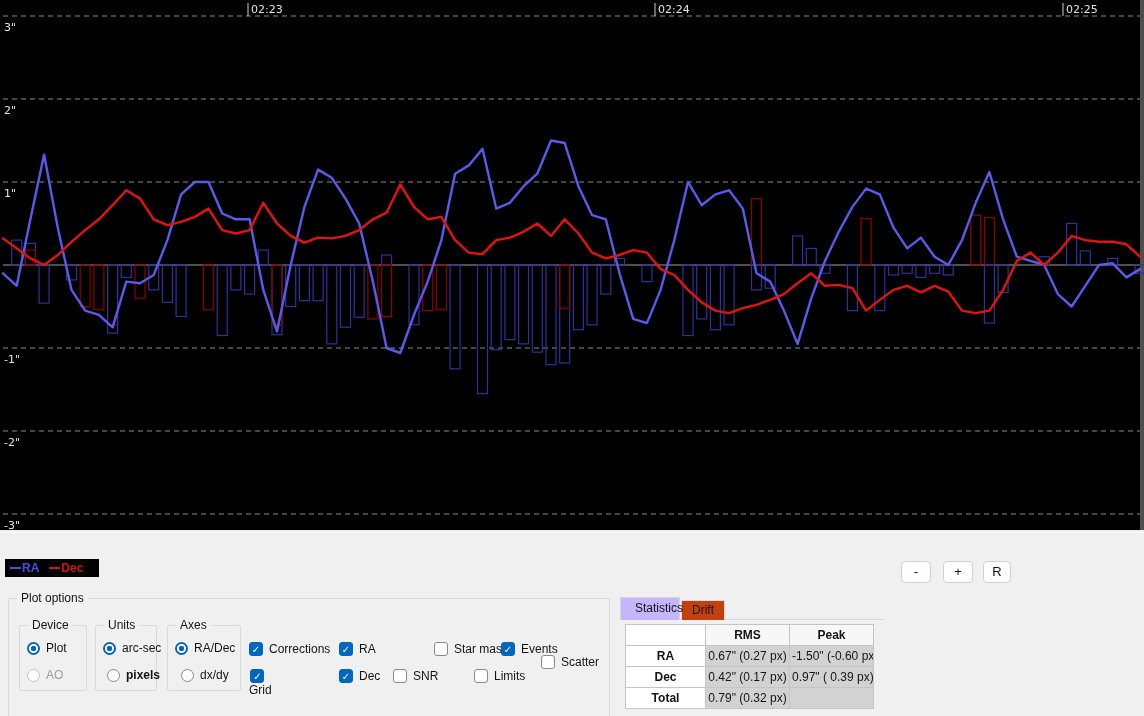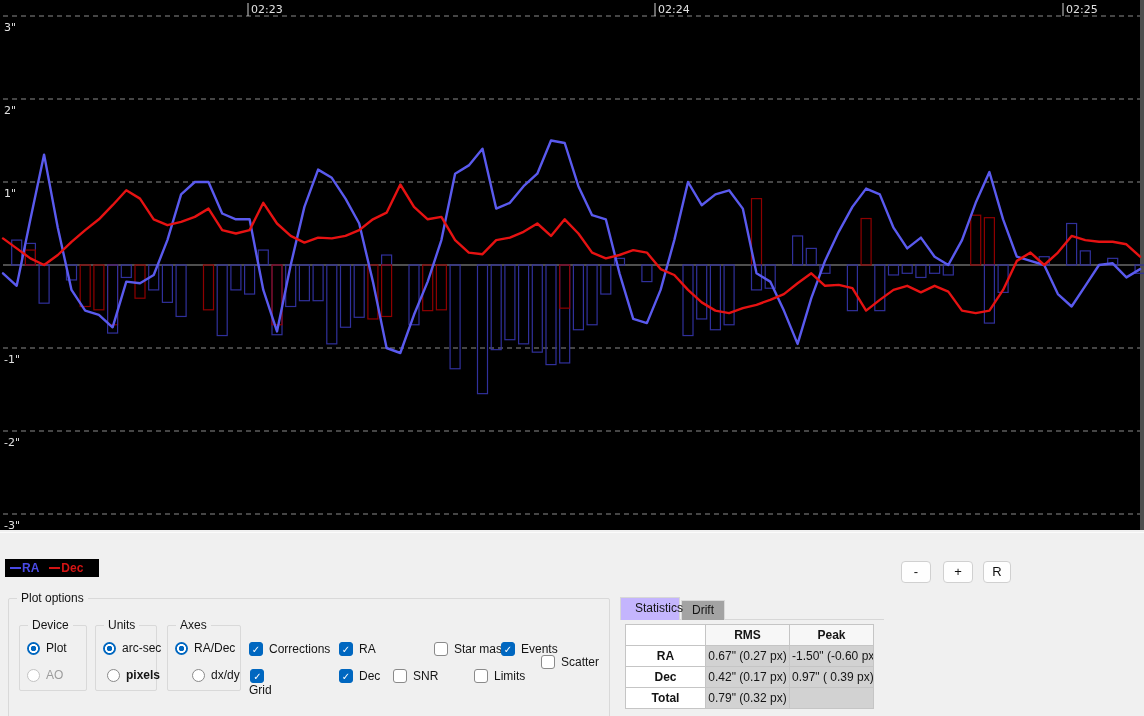--- a/index.html
+++ b/index.html
@@ -38,21 +38,21 @@
   .check { width:14px; height:14px; border-radius:3px; border:1px solid #8a8a8a;
     background:#fff; margin-right:6px; flex:none; display:flex; align-items:center;
     justify-content:center; font-size:10px; color:transparent; }
   .check::after { content:"✓"; }
   .check.on { background:#0067c0; border-color:#0067c0; color:#fff; }
 
   .tabline { position:absolute; left:620px; top:619px; width:264px; height:1px; background:#d7d7d7; }
   .tab { position:absolute; text-align:center; }
   .tab-active { left:620px; top:597px; width:60px; height:23px; background:#c4b5fd;
     border:1px solid #d7d7d7; border-bottom:none; line-height:21px; z-index:2;padding-left:14px; }
-  .tab-inactive { left:681px; top:600px; width:44px; height:20px; background:#a3a3a3;
+  .tab-inactive { left:681px; top:600px; width:44px; height:20px; background:#c2410c;
     border:1px solid #dadada; border-bottom:none; line-height:18px; }
 
   table.stats { position:absolute; left:625px; top:624px; border-collapse:collapse;
     table-layout:fixed; width:248px; }
   table.stats td { border:1px solid #c5c5c5; height:21px; font-size:12px;
     text-align:center; padding:0 2px; overflow:hidden; white-space:nowrap; }
   .hcell { background:#f7f7f7; font-weight:bold; }
   .rlabel { background:#ffffff; font-weight:bold; }
   .dcell { background:#d2d2d2; }
 </style>
@@ -203,21 +203,21 @@
         <span class="lbl">pixels</span>
       </div>
     </div>
 
     <div class="gbox" style="left:158px; top:26px; width:74px; height:66px;">
       <span class="glabel">Axes</span>
       <div class="opt" style="left:7px; top:15px;">
         <span class="radio on"></span>
         <span class="lbl">RA/Dec</span>
       </div>
-      <div class="opt" style="left:24px; top:42px;">
+      <div class="opt" style="left:13px; top:42px;">
         <span class="radio"></span>
         <span class="lbl">dx/dy</span>
       </div>
     </div>
 
     <div class="opt" style="left:240px; top:43px;align-items:flex-end;">
       <span class="check on"></span>
       <span class="lbl">Corrections</span>
     </div>
     <div class="opt" style="left:240px; top:70px;flex-direction:column;">

